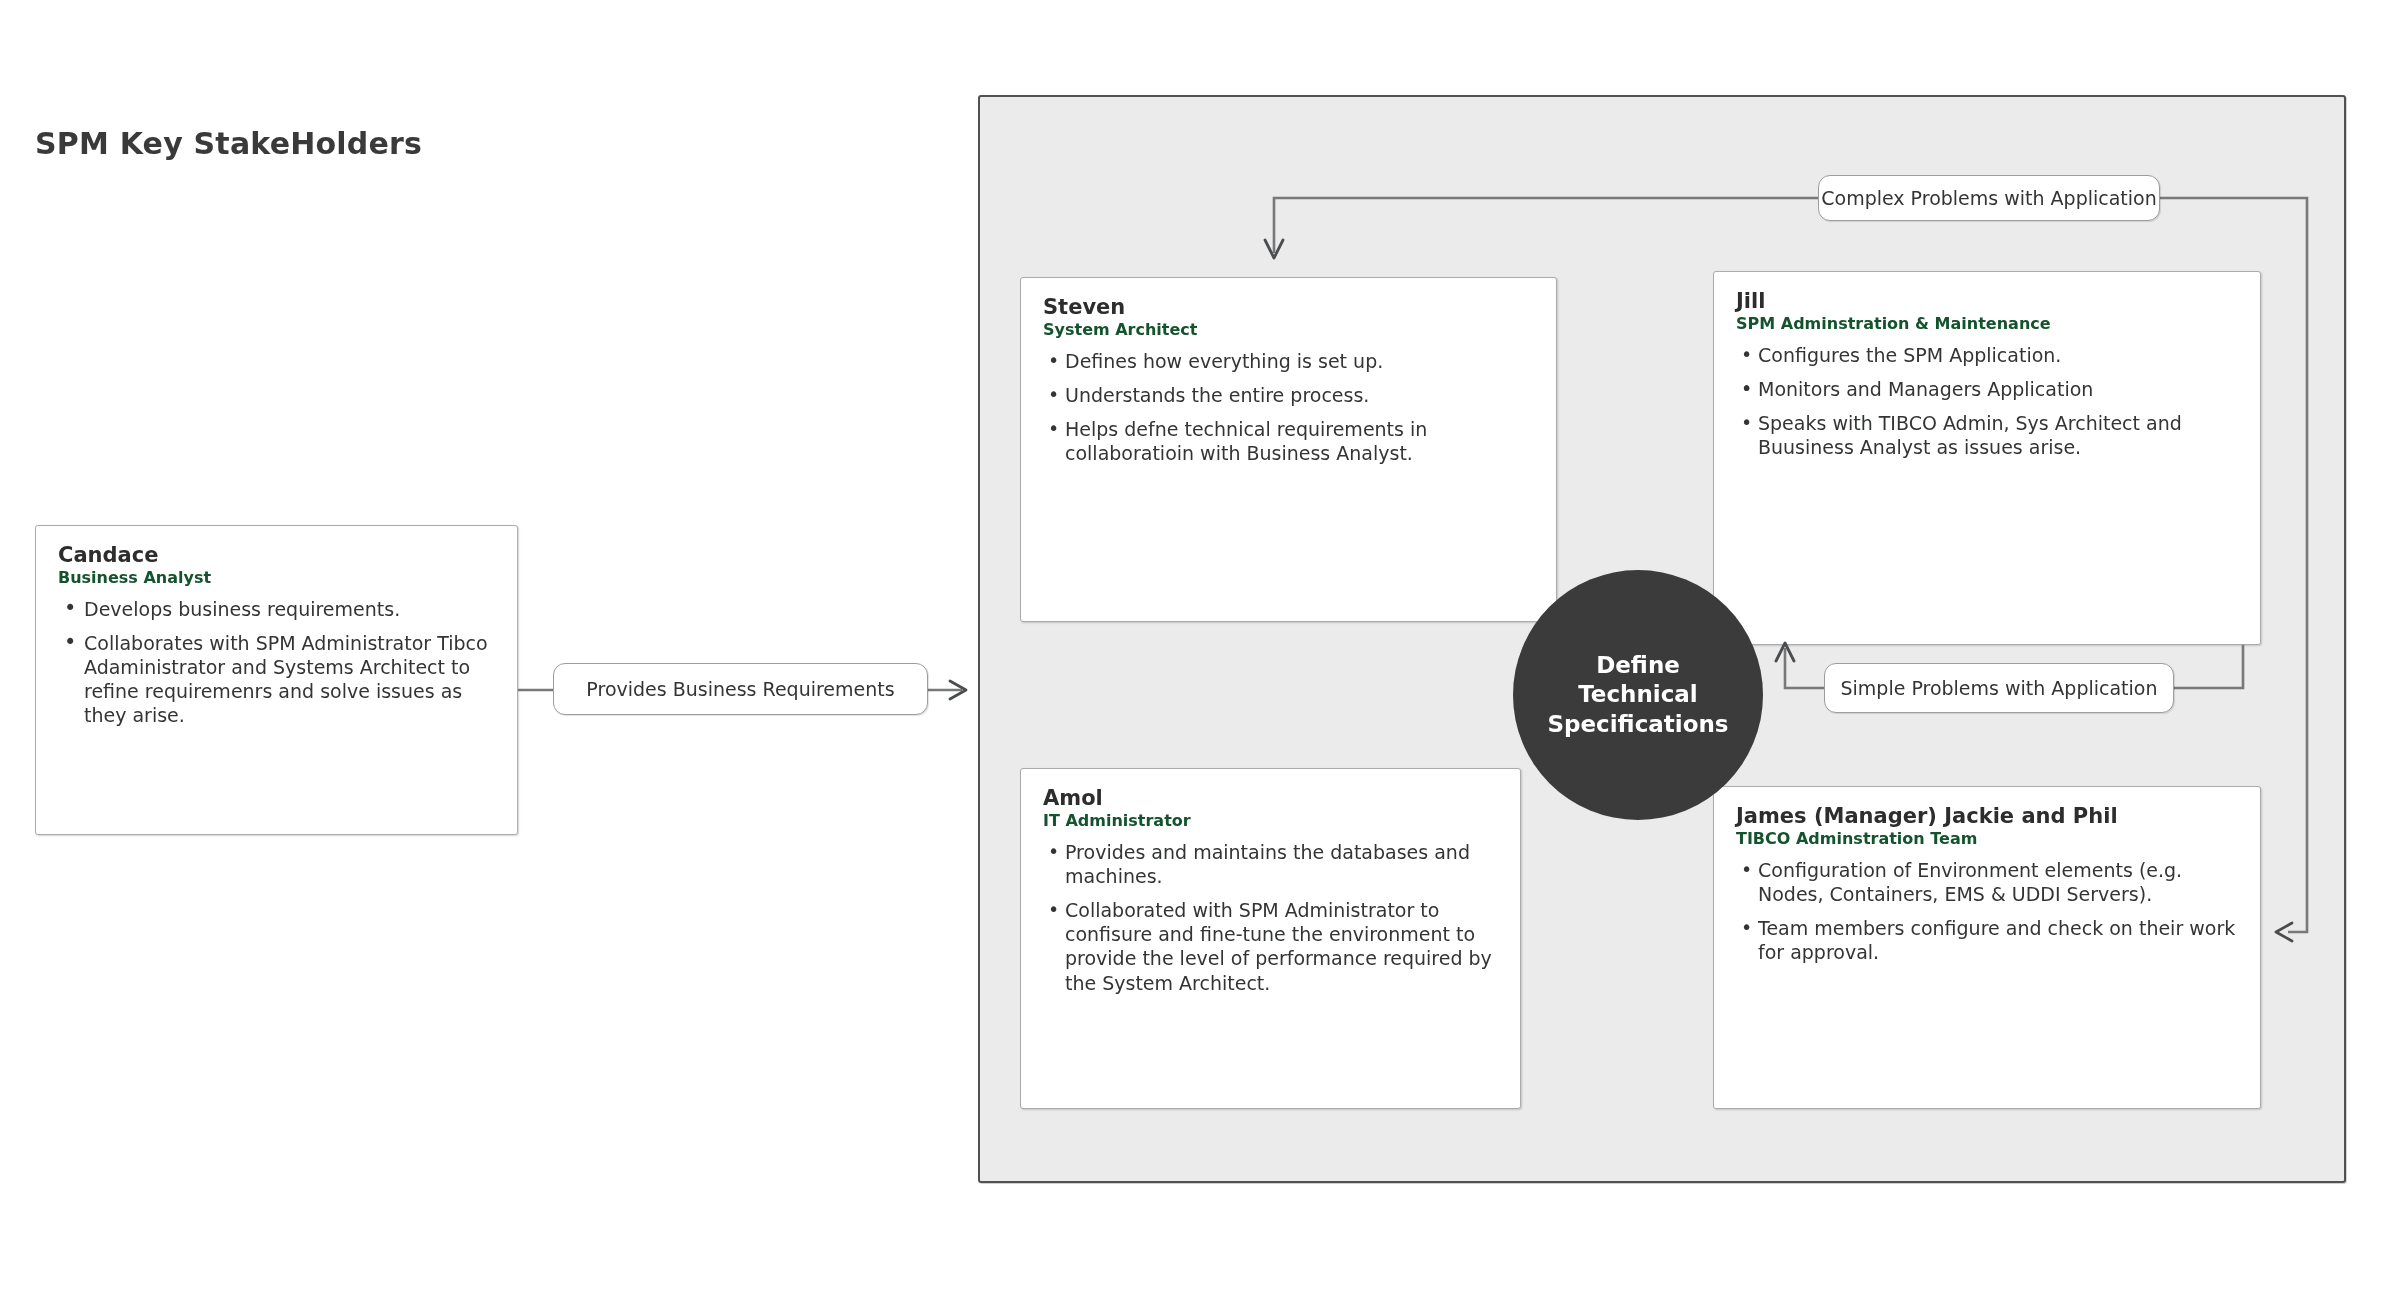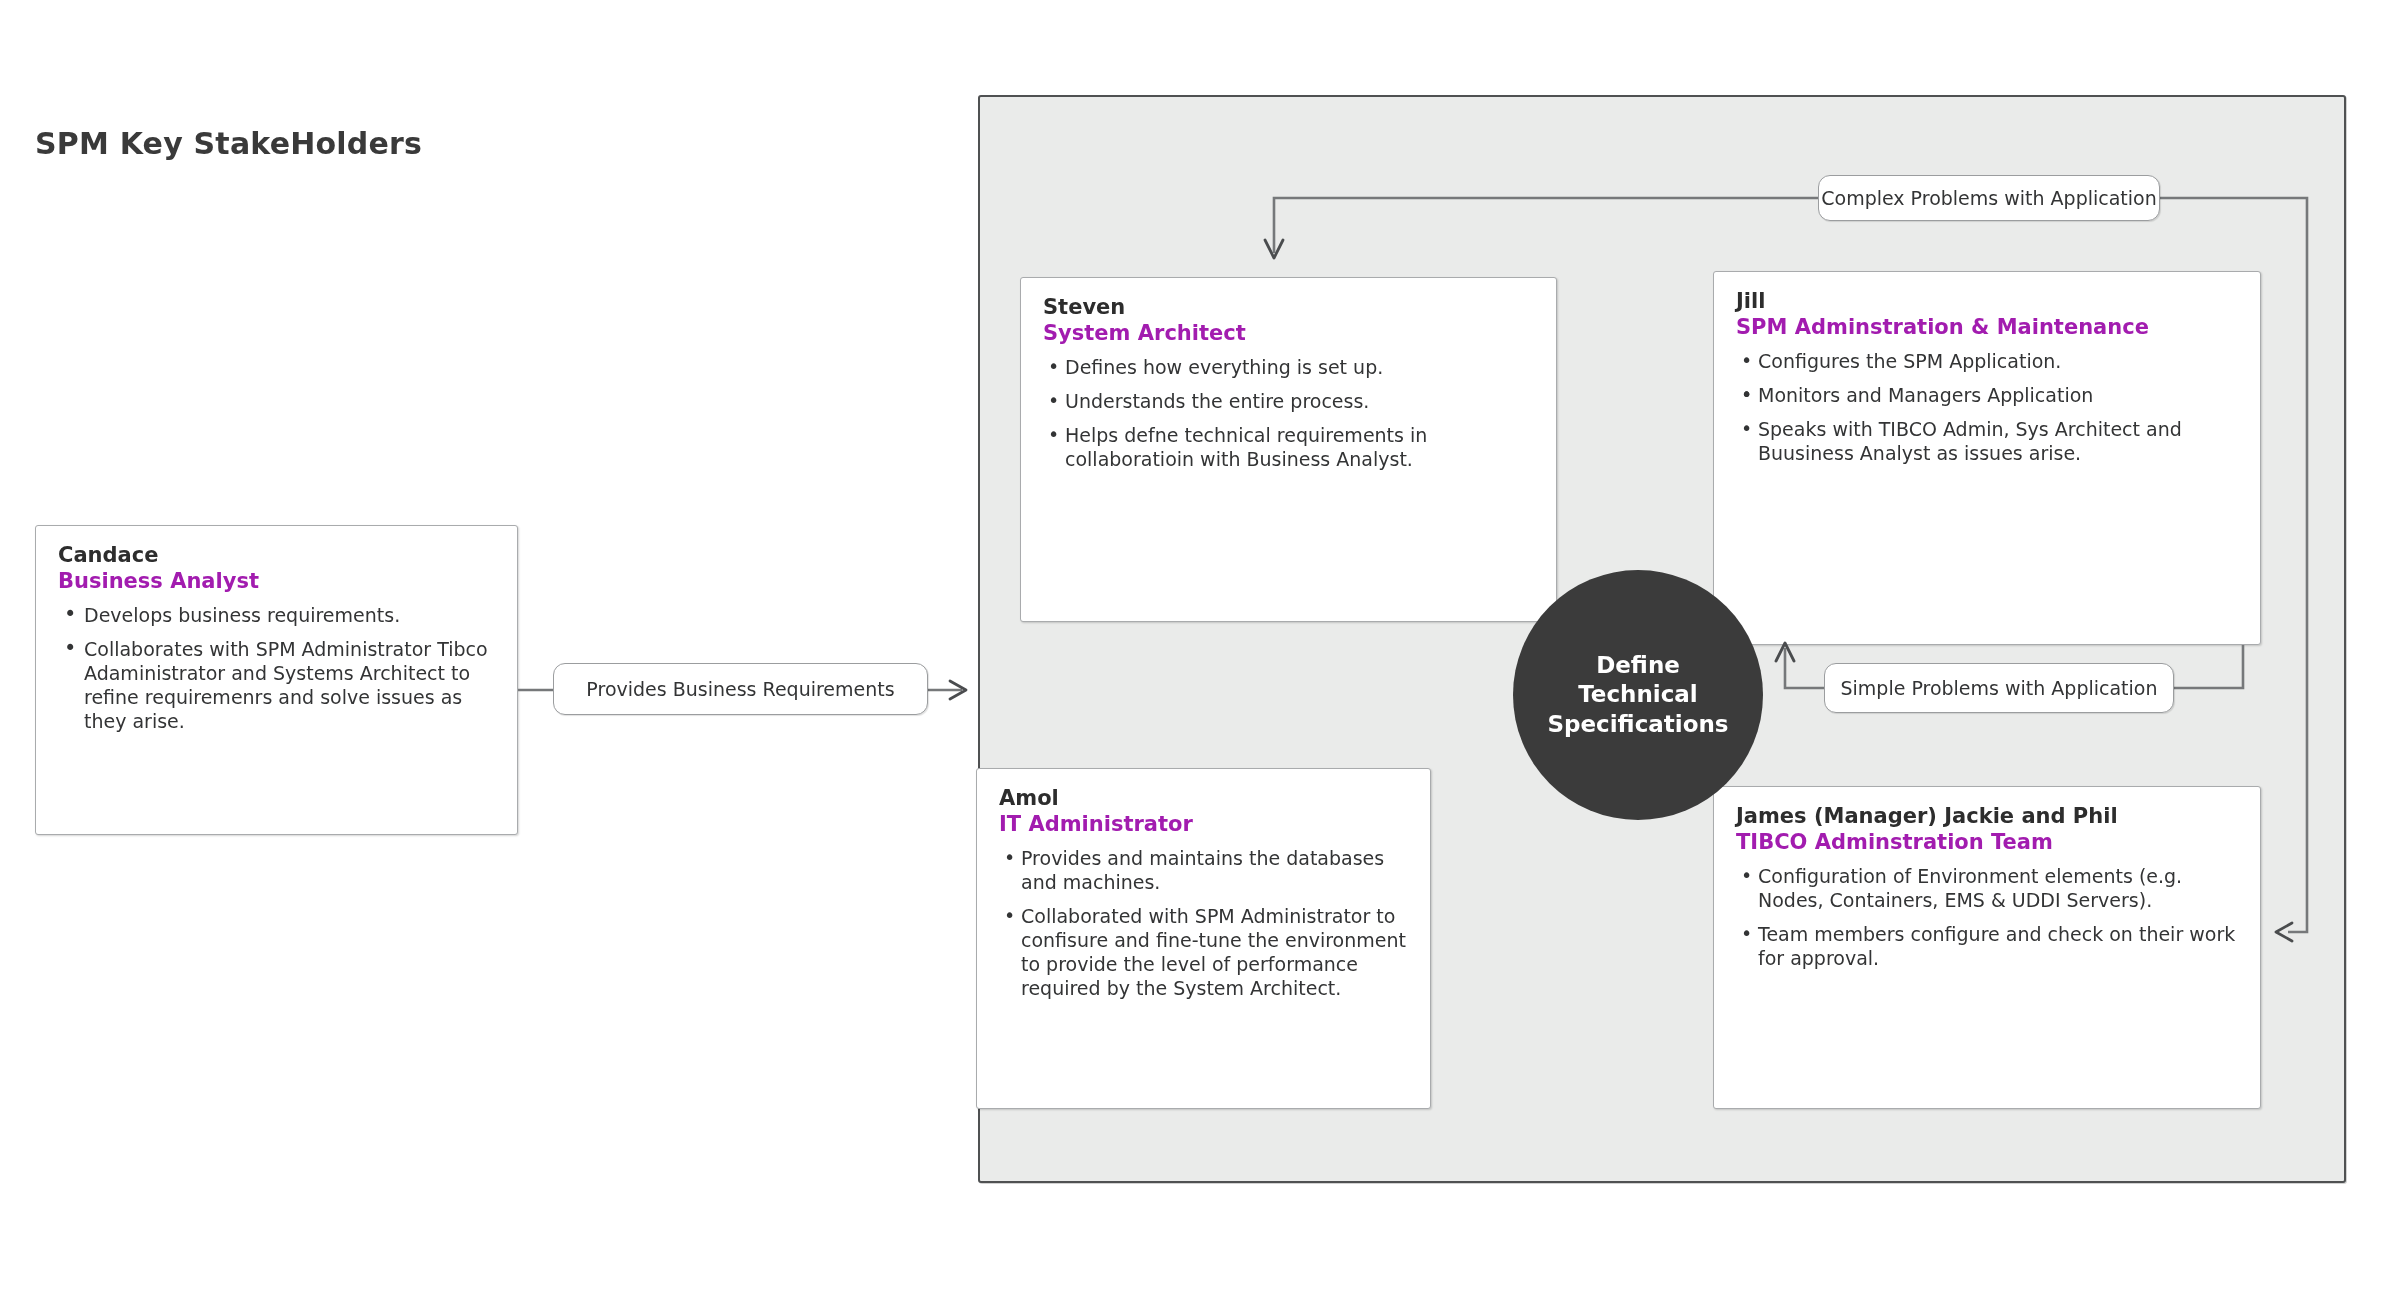--- a/index.html
+++ b/index.html
@@ -25,39 +25,39 @@
     position:absolute;background:#ffffff;
     border:1px solid #a9abad;border-radius:3px;box-sizing:border-box;
     box-shadow:1px 1px 2px rgba(0,0,0,.17);
     padding:18px 22px 14px 22px;
   }
   .card .name{
     font-size:21px;font-weight:bold;color:#2d2d2d;line-height:1.12;
     margin:0 0 1px 0;white-space:nowrap;
   }
   .card .role{
-    font-size:21px;font-weight:bold;color:#a21caf;line-height:1.15;
+    font-size:16px;font-weight:bold;color:#14532d;line-height:1.15;
     margin:0 0 10px 0;white-space:nowrap;
   }
   .card ul{margin:0;padding:0;list-style:none;}
   .card li{
     position:relative;padding-left:22px;margin-bottom:10px;
     font-size:19px;color:#333435;line-height:1.27;
   }
   .card li:last-child{margin-bottom:0;}
   .card li .bull{
     position:absolute;left:5px;top:-1px;font-size:19px;color:#333435;
   }
   
   #card-candace{left:35px;  top:525px;  width:483px; height:310px;}
   #card-candace li{padding-left:26px;}
   #card-candace li .bull{left:6px;font-size:21px;top:-2px;}
   #card-steven {left:1020px;top:277px;  width:537px; height:345px;}
   #card-jill   {left:1713px;top:271px;  width:548px; height:374px;}
-  #card-amol   {left:976px;top:768px;  width:455px; height:341px;}
+  #card-amol   {left:1020px;top:768px;  width:501px; height:341px;}
   #card-james  {left:1713px;top:786px;  width:548px; height:323px;}
   
   #define-circle{
     position:absolute;left:1513px;top:570px;width:250px;height:250px;
     border-radius:50%;background:#3b3b3b;
     display:flex;align-items:center;justify-content:center;
     z-index:40;
   }
   #define-circle .txt{
     color:#ffffff;font-size:23px;font-weight:bold;text-align:center;

